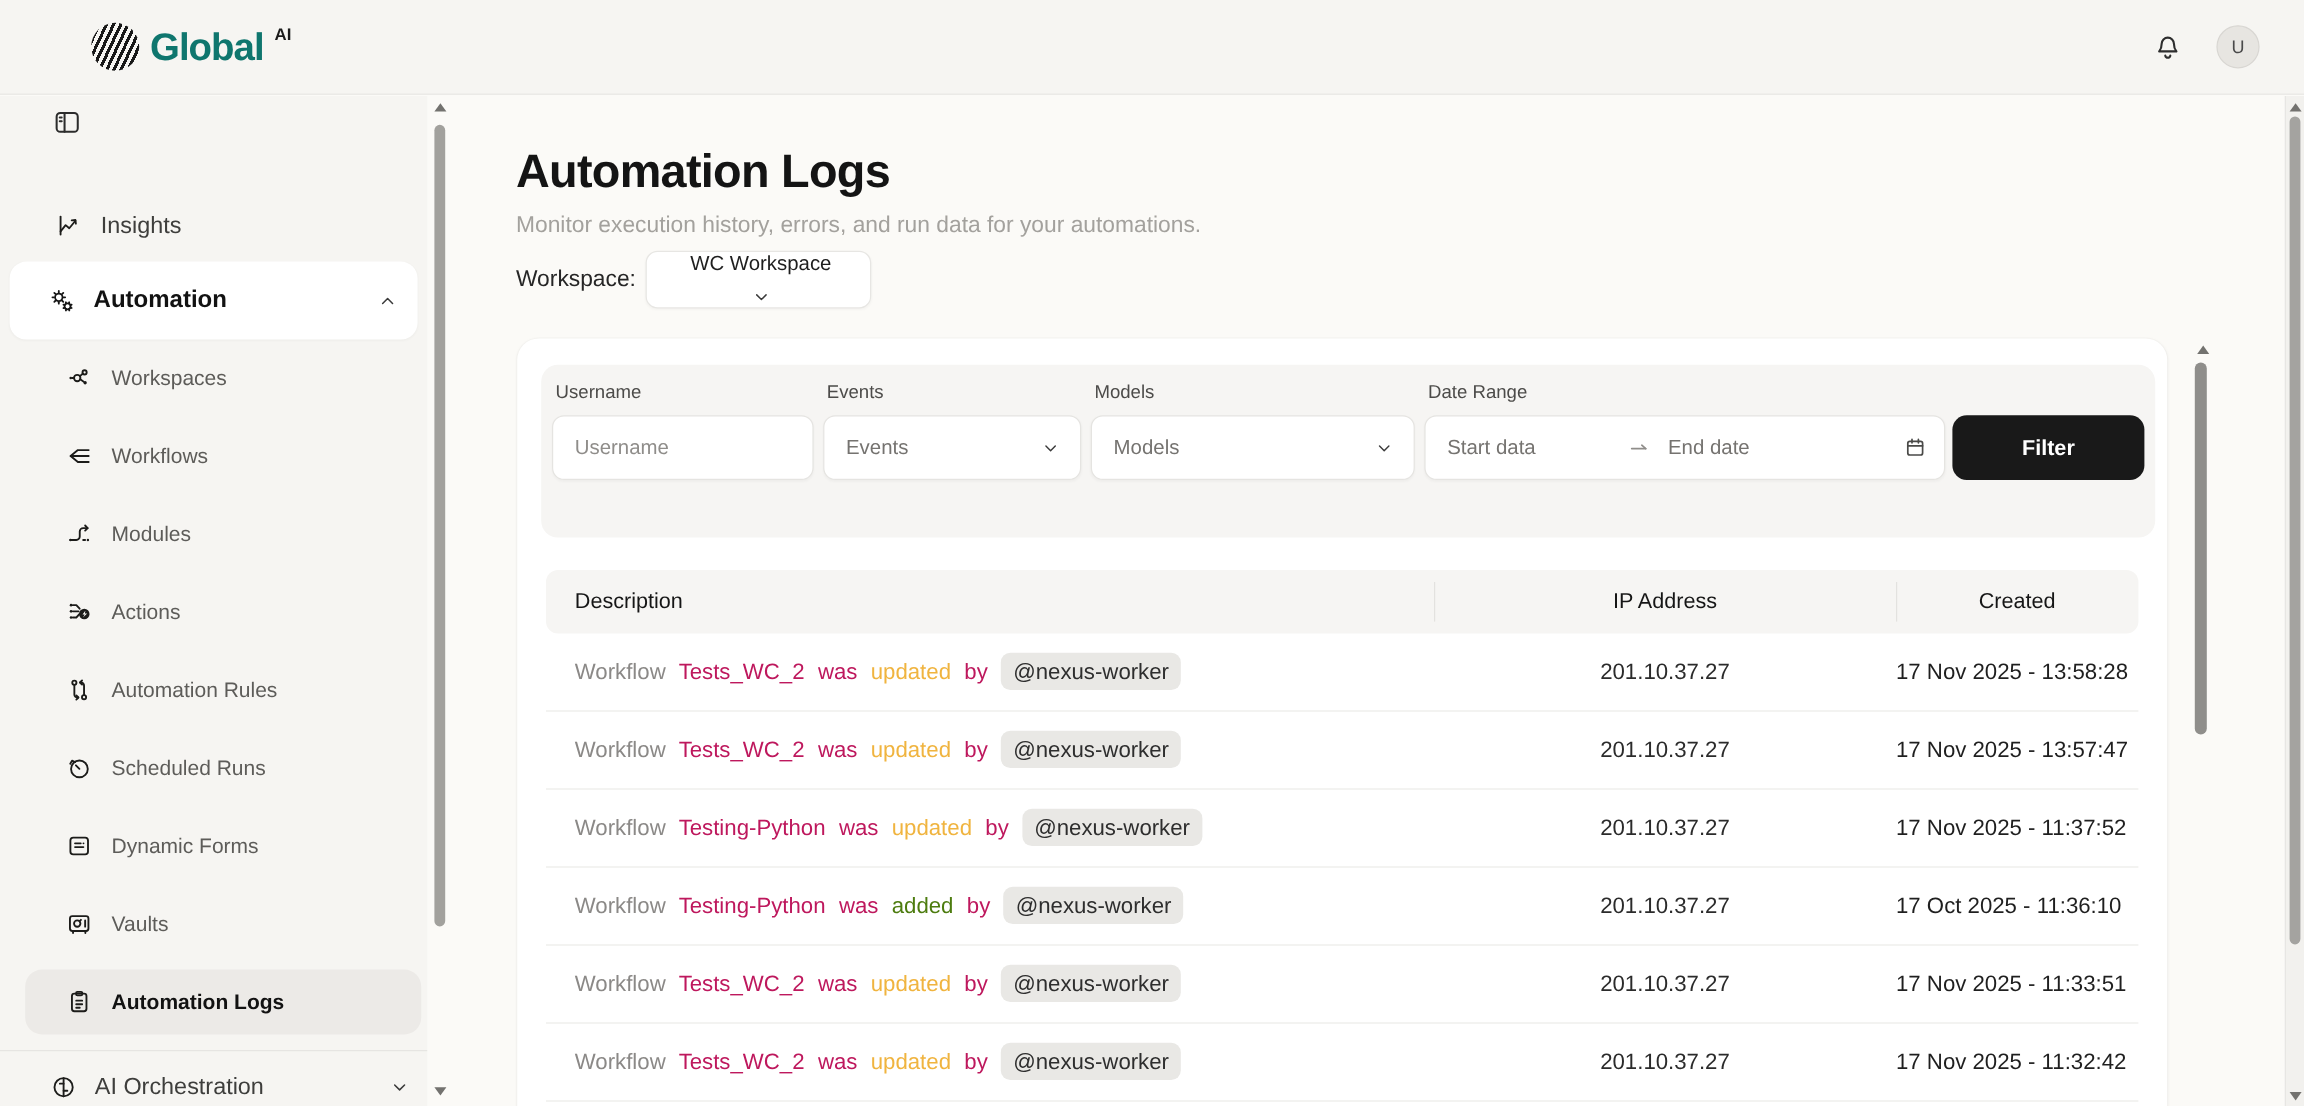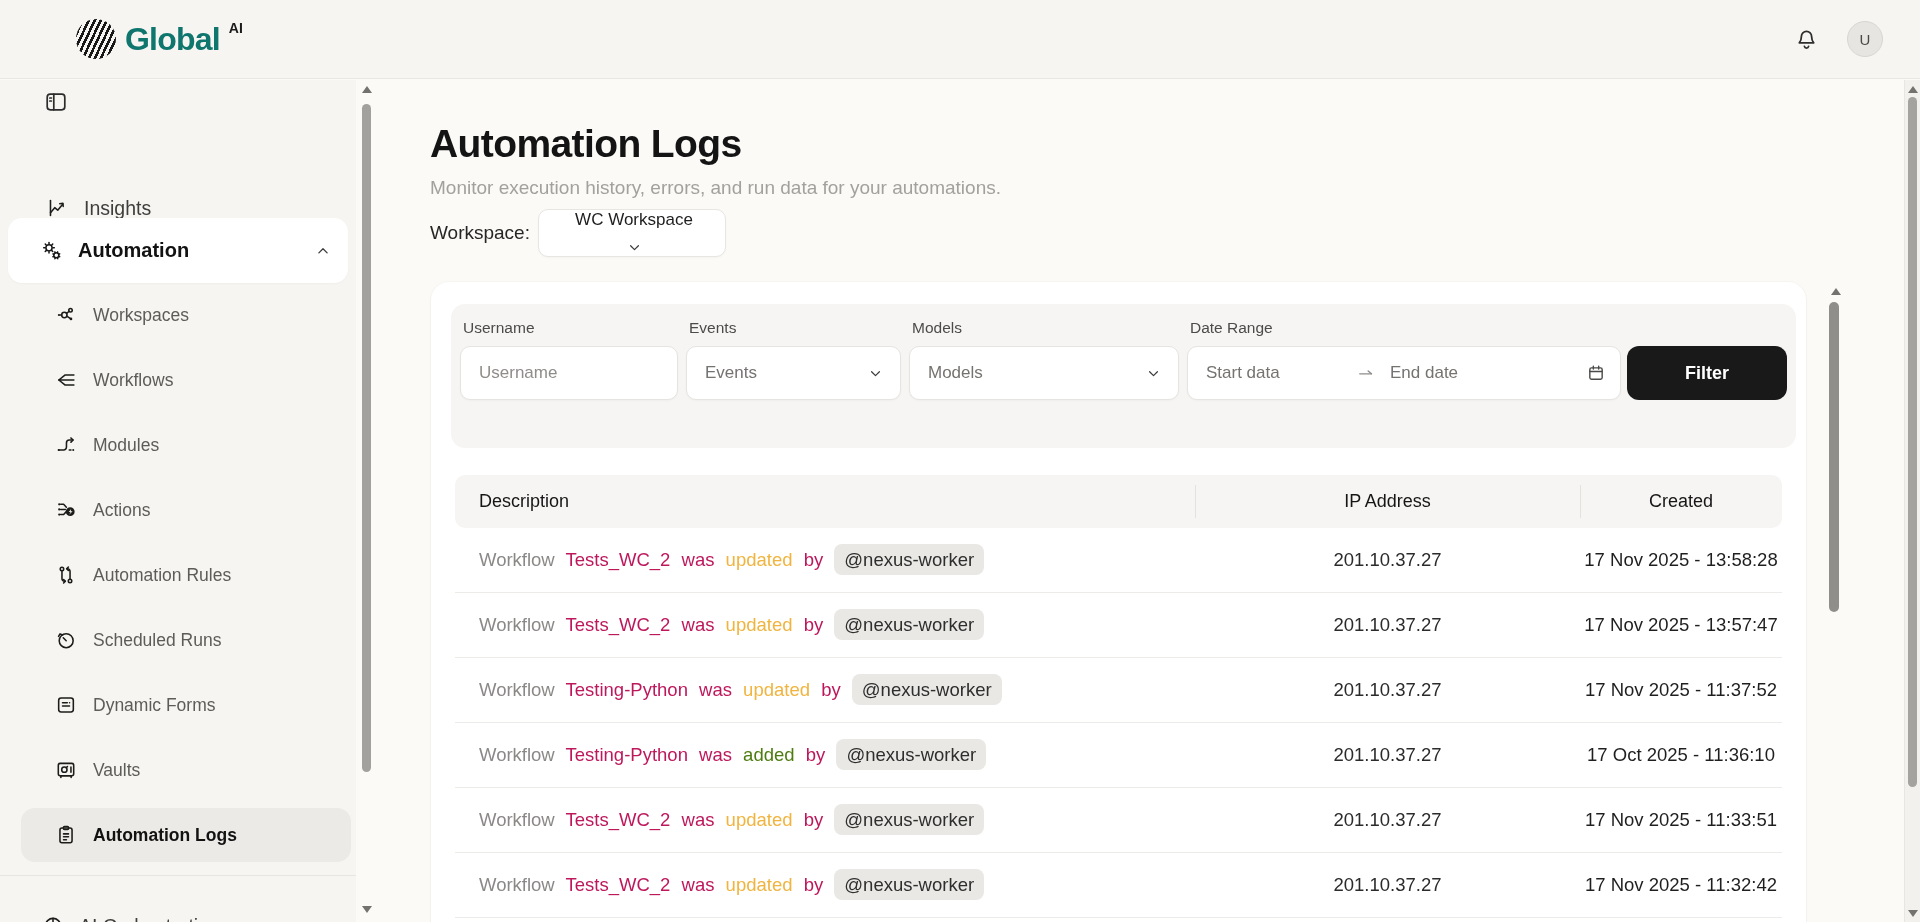--- a/index.html
+++ b/index.html
@@ -18,21 +18,21 @@
   .logo-text{font-size:32px;font-weight:700;color:#0f766e;letter-spacing:-0.8px;line-height:40px;}
   .logo-sup{font-size:14px;font-weight:700;color:#1b1b1b;margin-top:1px;}
   .topbar-right{display:flex;align-items:center;gap:28px;}
   .bell{width:25px;height:25px;color:#2e2e2e;}
   .avatar{width:34px;height:34px;border-radius:50%;background:#e7e5e1;border:1px solid #d8d6d2;
           color:#4a4a4a;font-size:15px;display:flex;align-items:center;justify-content:center;}
 
   
   .sidebar{position:absolute;left:0;top:80px;width:356px;height:842px;background:#f6f5f2;z-index:4;}
   .collapse-btn{position:absolute;left:44px;top:10px;width:24px;height:24px;color:#2c2c2c;cursor:pointer;}
-  .nav-item{position:absolute;display:flex;align-items:center;gap:15px;font-size:19.5px;color:#3e3e3c;margin-top:20px;}
+  .nav-item{position:absolute;display:flex;align-items:center;gap:15px;font-size:19.5px;color:#3e3e3c;}
   .nav-item .nicon{width:22px;height:22px;color:#1d1d1b;}
   #item-insights{left:47px;top:92px;height:32px;}
   .automation-block{position:absolute;left:8px;top:138px;width:340px;height:65px;background:#ffffff;
           border-radius:14px;display:flex;align-items:center;padding:0 16px 0 32px;
           box-sizing:border-box;gap:14px;box-shadow:0 1px 2px rgba(0,0,0,.03);}
   .automation-block .nicon{width:24px;height:24px;color:#161616;}
   .automation-block .alabel{font-size:20px;font-weight:700;color:#121212;flex:1;}
   .automation-block .chev{width:18px;height:18px;color:#3a3a3a;}
   .submenu{position:absolute;left:21px;top:208px;width:330px;}
   .subitem{height:54px;margin-bottom:11px;display:flex;align-items:center;gap:16px;
@@ -113,21 +113,21 @@
   .vdiv{position:absolute;top:10px;bottom:10px;width:1px;background:#e3e2df;}
   .vdiv.v1{left:740px;} .vdiv.v2{left:1125px;}
   .trow{height:64px;display:flex;align-items:center;border-bottom:1px solid #ecebe8;
         font-size:18.5px;cursor:pointer;}
   .td-desc{width:740px;padding-left:24px;box-sizing:border-box;white-space:nowrap;}
   .td-desc span{margin-right:6px;}
   .t-pre{color:#8b8987;} .t-name,.t-verb,.t-by{color:#be185d;}
   .t-action{font-weight:400;}
   .badge{background:#e9e8e5;border-radius:8px;padding:5px 10px;color:#2e2e2e;margin-right:0;}
   .td-ip{width:385px;text-align:center;color:#2b2b2b;}
-  .td-created{width:202px;text-align:center;color:#1f1f1f;}
+  .td-created{width:202px;color:#1f1f1f;}
 </style>
 </head>
 <body>
 
 <header class="topbar">
   <div class="logo">
     <span class="logo-mark"></span>
     <span class="logo-text">Global</span>
     <span class="logo-sup">AI</span>
   </div>

